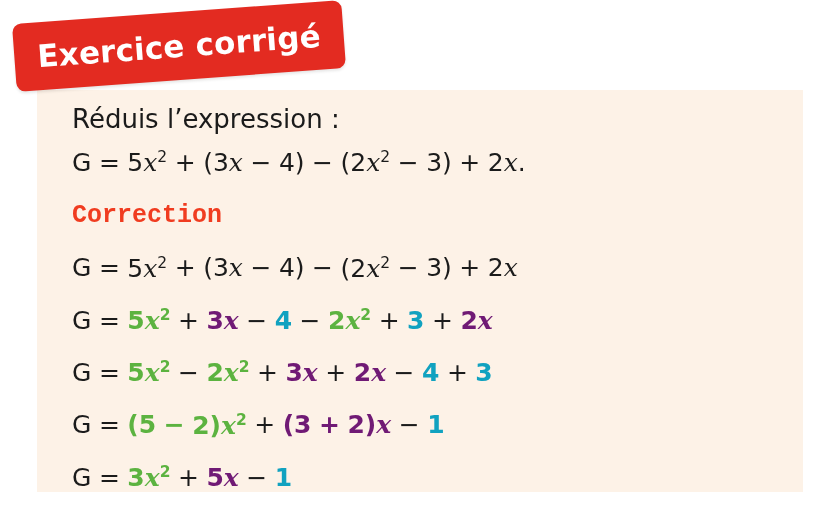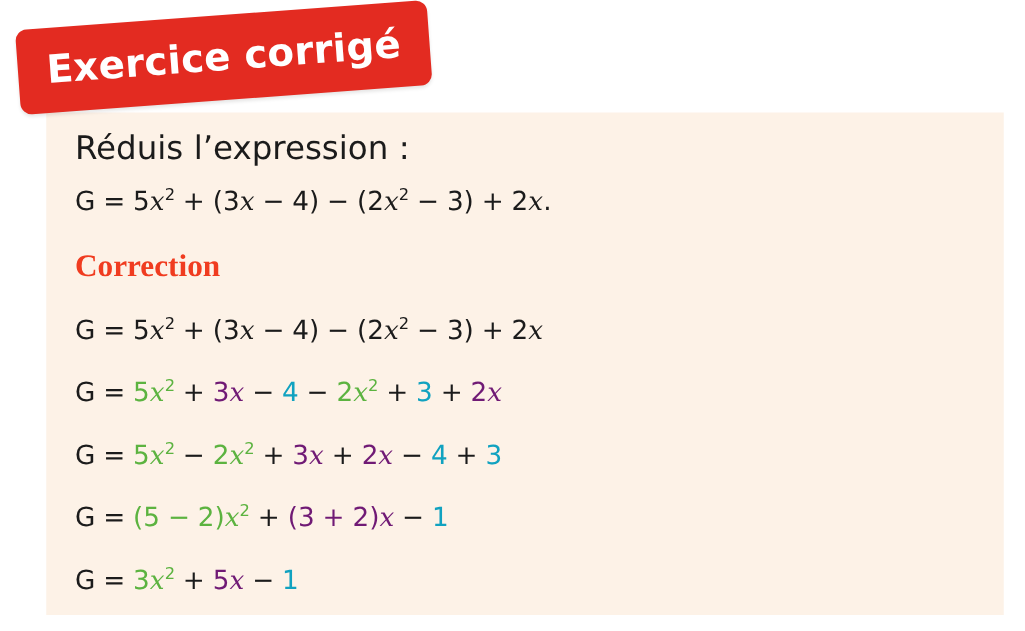--- a/index.html
+++ b/index.html
@@ -52,67 +52,67 @@
     font-family: "DejaVu Sans", sans-serif;
     font-weight: bold;
     font-size: 31px;
     letter-spacing: 0.2px;
     white-space: nowrap;
   }
 
   
   #content {
     position: absolute;
-    left: 60px;
+    left: 72px;
     top: 101px;
     width: 720px;
     z-index: 2;
   }
 
   .prompt-line {
     color: #1b1b1b;
     font-size: 26px;
     line-height: 36px;
     font-family: "DejaVu Sans", sans-serif;
     white-space: nowrap;
   }
 
   .eq {
-    font-size: 21px;
+    font-size: 25px;
     line-height: 46px;
     color: #1b1b1b;
     white-space: nowrap;
     font-family: "DejaVu Sans", sans-serif;
   }
   .eq.first-statement { line-height: 40px; }
 
   #correction-heading {
     color: #f03c20;
     font-weight: bold;
     font-size: 25px;
     line-height: 46px;
     margin-top: 10px;
-    font-family: Liberation Serif, serif;
+    font-family: Liberation Mono, monospace;
     white-space: nowrap;
   }
 
   
   .tok { white-space: nowrap; }
   .var {
     font-family: "DejaVu Serif", serif;
     font-style: italic;
   }
   .sup {
     font-size: 0.62em;
     vertical-align: super;
     font-style: normal;
     font-family: "DejaVu Sans", sans-serif;
   }
   .op { color: #1b1b1b; }
-  .b { font-weight: normal; }
+  .b { font-weight: bold; }
 
   .c-green   { color: #5cb340; }
   .c-magenta { color: #701a75; }
   .c-cyan    { color: #11a2c0; }
   .c-black   { color: #1b1b1b; }
 
   .sp { display: inline-block; width: 0.30em; }
 </style>
 </head>
 <body>

